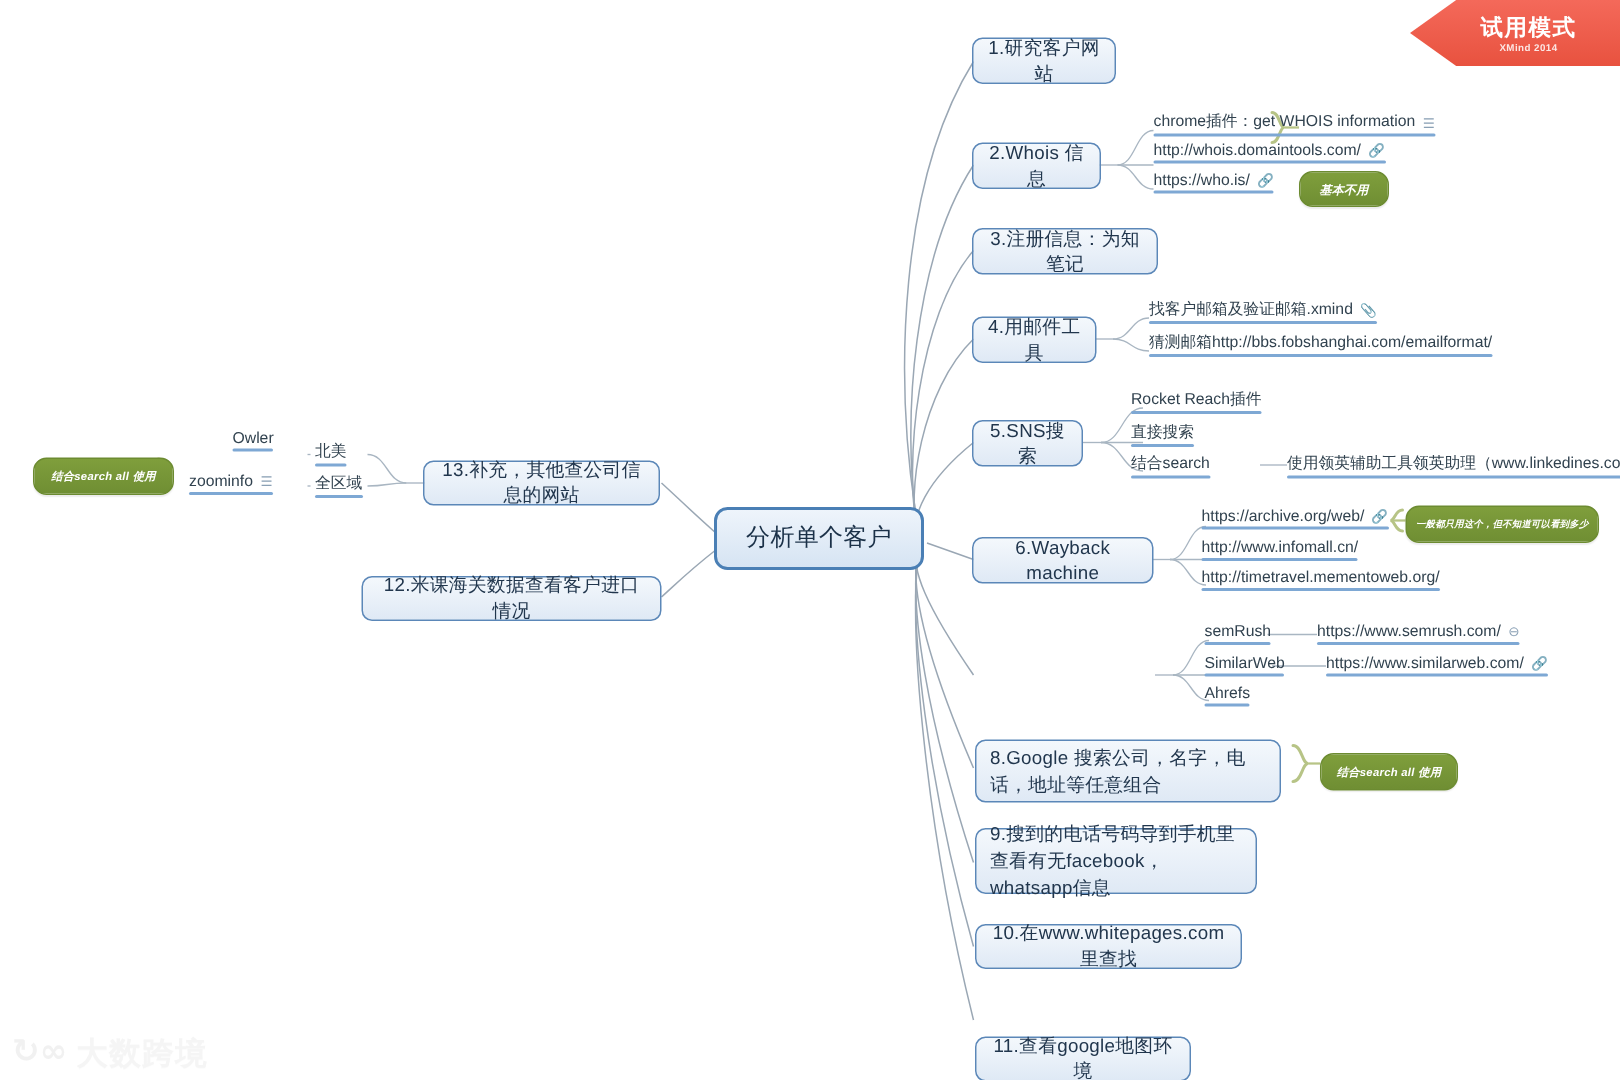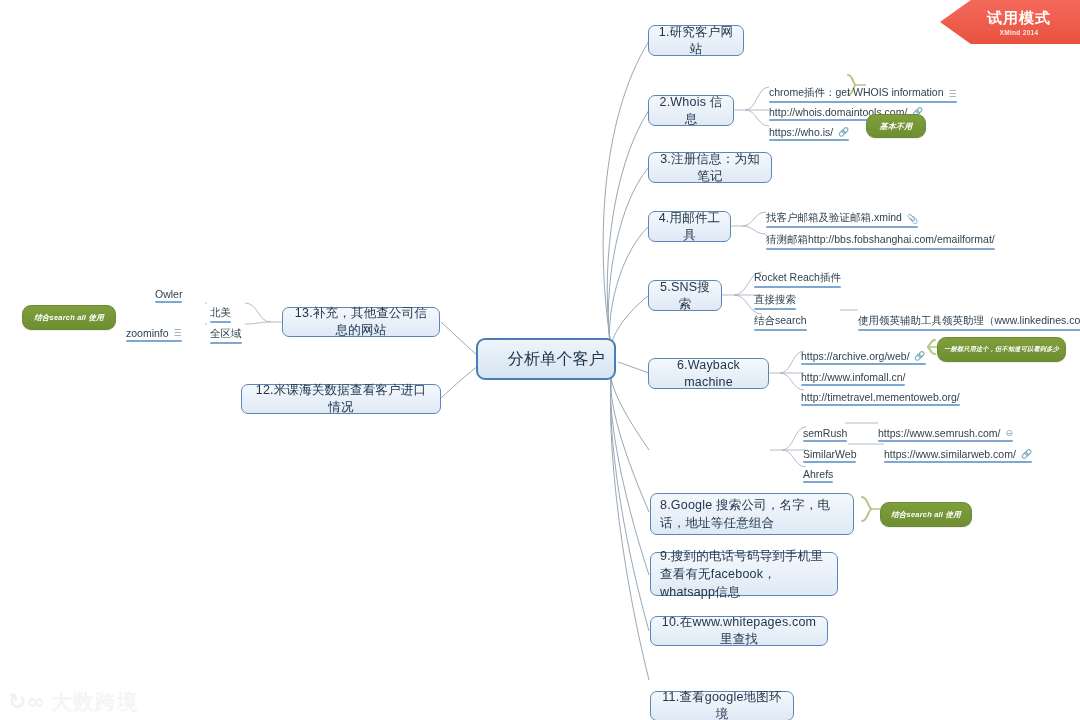--- a/index.html
+++ b/index.html
@@ -14,21 +14,21 @@
   svg#links{position:absolute;left:0;top:0;width:1080px;height:720px;pointer-events:none;}
 
   
   .node{
     position:absolute;
     box-sizing:border-box;
     border:1px solid #5b87b8;
     border-radius:7px;
     background:linear-gradient(180deg,#f4f8fc 0%,#dfe9f5 100%);
     color:#21364d;
-    display:flex;align-items:center;justify-content:flex-end;
+    display:flex;align-items:center;justify-content:center;
     text-align:center;
     line-height:1.35;
     padding:5px 9px;
     font-size:12.5px;
     letter-spacing:.2px;
   }
   .node.central{
     border:2px solid #4a7fb5;
     border-radius:9px;
     font-size:16px;
@@ -37,21 +37,21 @@
   }
   .node.multi{line-height:1.45;}
 
   
   .sub{
     position:absolute;
     font-size:10.5px;
     color:#31424f;
     white-space:nowrap;
     padding-bottom:3px;
-    display:flex;align-items:flex-end;gap:5px;margin-top:12px;
+    display:flex;align-items:flex-end;gap:5px;
   }
   .sub .txt{display:inline-block;}
   .sub .bar{
     position:absolute;left:0;right:0;bottom:0;height:2px;
     background:#7ea8d4;border-radius:1px;
   }
 
   .mini-icon{
     font-size:9px;color:#8aa0b5;line-height:1;display:inline-block;
     transform:translateY(-1px);
@@ -305,21 +305,21 @@
     <span class="txt">https://www.semrush.com/</span>
     <span class="mini-icon">⊖</span>
     <span class="bar"></span>
   </div>
   <div class="sub" style="left:884px;top:436px;">
     <span class="txt">https://www.similarweb.com/</span>
     <span class="mini-icon">🔗</span>
     <span class="bar"></span>
   </div>
 
-  <div class="sub" style="left:155px;top:276px;">
+  <div class="sub" style="left:155px;top:286px;">
     <span class="txt">Owler</span>
     <span class="bar"></span>
   </div>
   <div class="sub" style="left:126px;top:315px;">
     <span class="txt">zoominfo</span>
     <span class="mini-icon">☰</span>
     <span class="bar"></span>
   </div>
   <div class="sub" style="left:210px;top:294px;">
     <span class="txt">北美</span>

